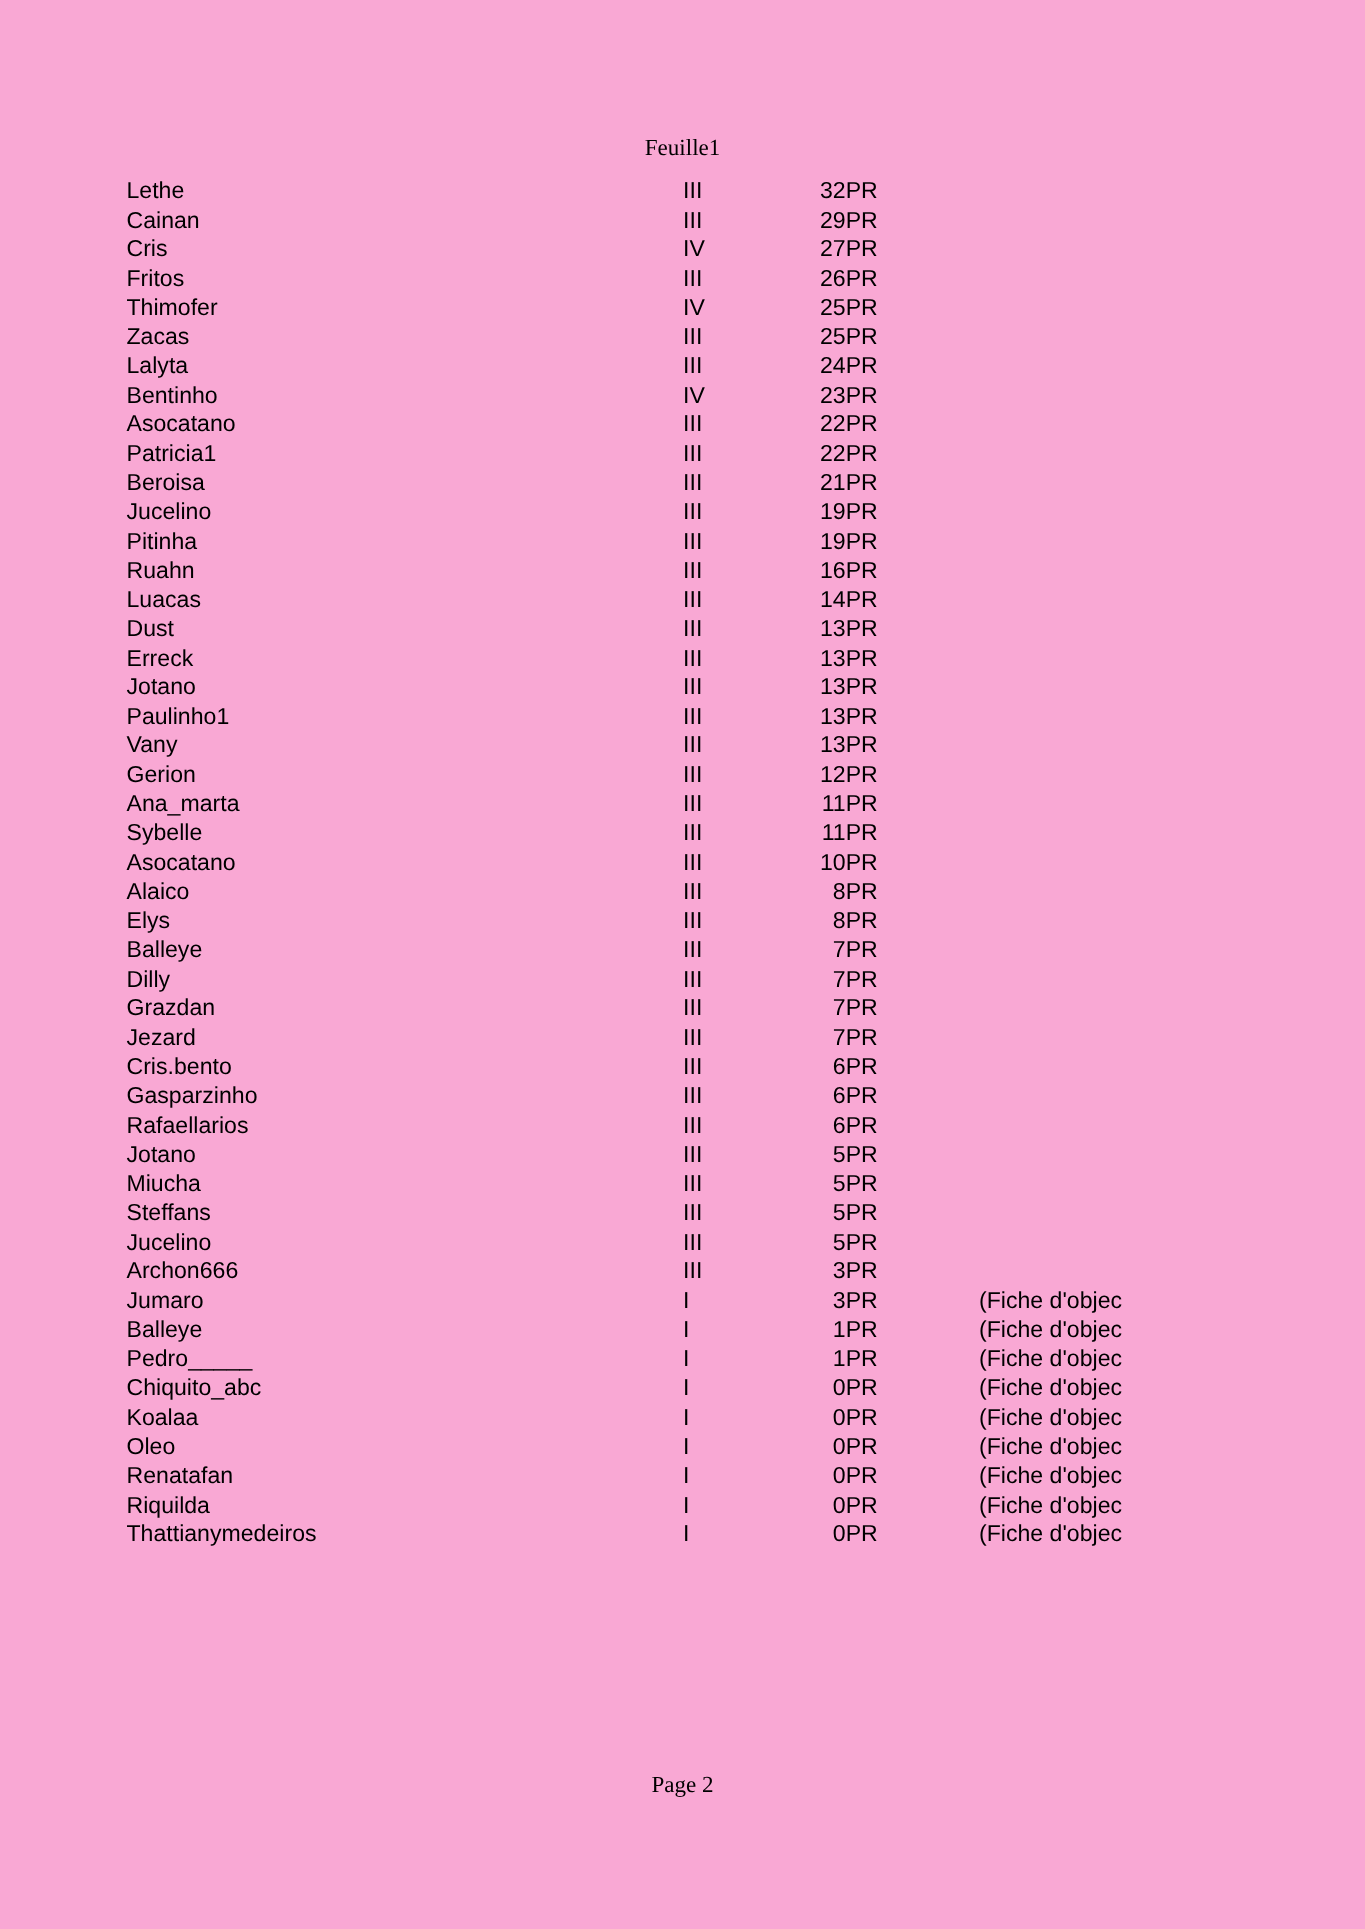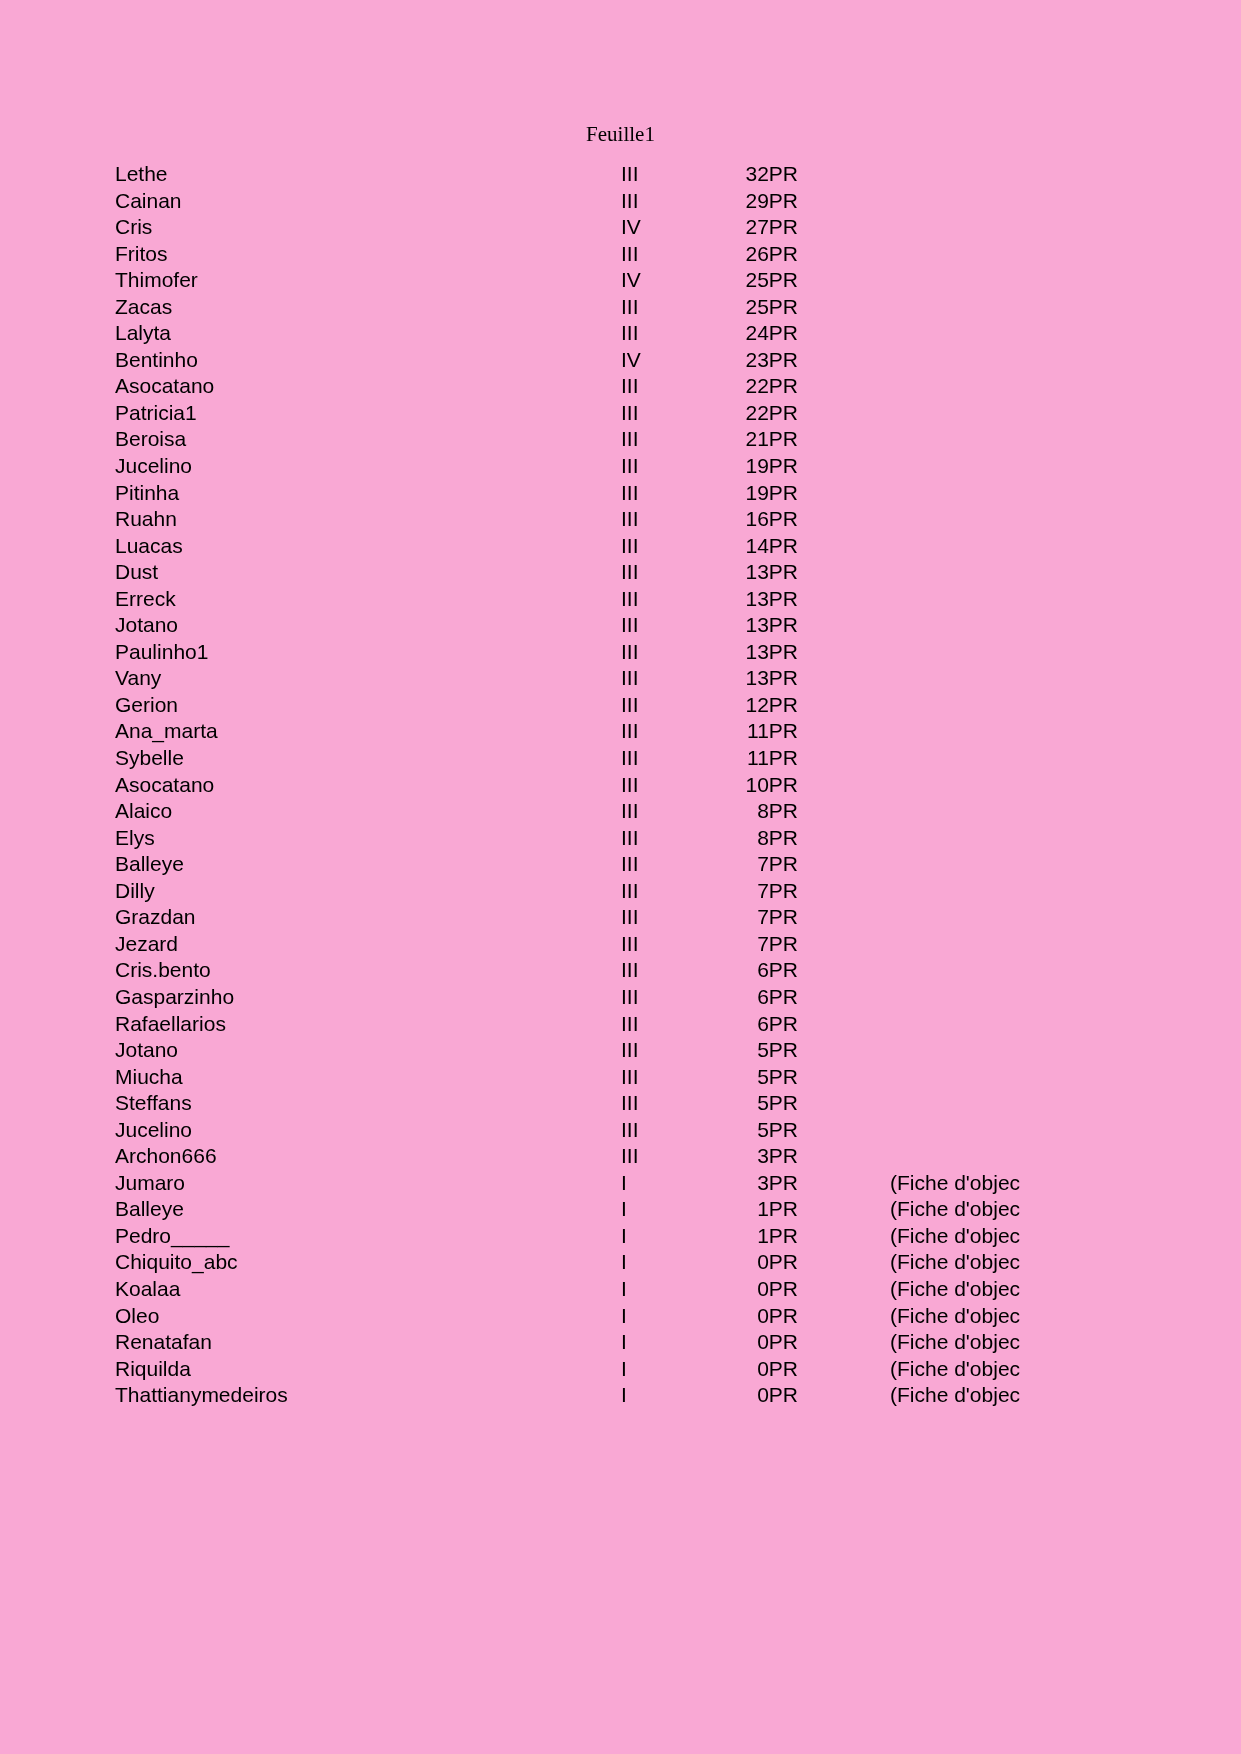--- a/index.html
+++ b/index.html
@@ -315,14 +315,15 @@
         <span class="c-note">(Fiche d'objec</span>
       </div>
       <div class="row">
         <span class="c-name">Thattianymedeiros</span>
         <span class="c-tier">I</span>
         <span class="c-pr">0PR</span>
         <span class="c-note">(Fiche d'objec</span>
       </div>
     </div>
 
+  <div class="sheet-footer">Page 2</div>
 
 </div>
 
 </body></html>

